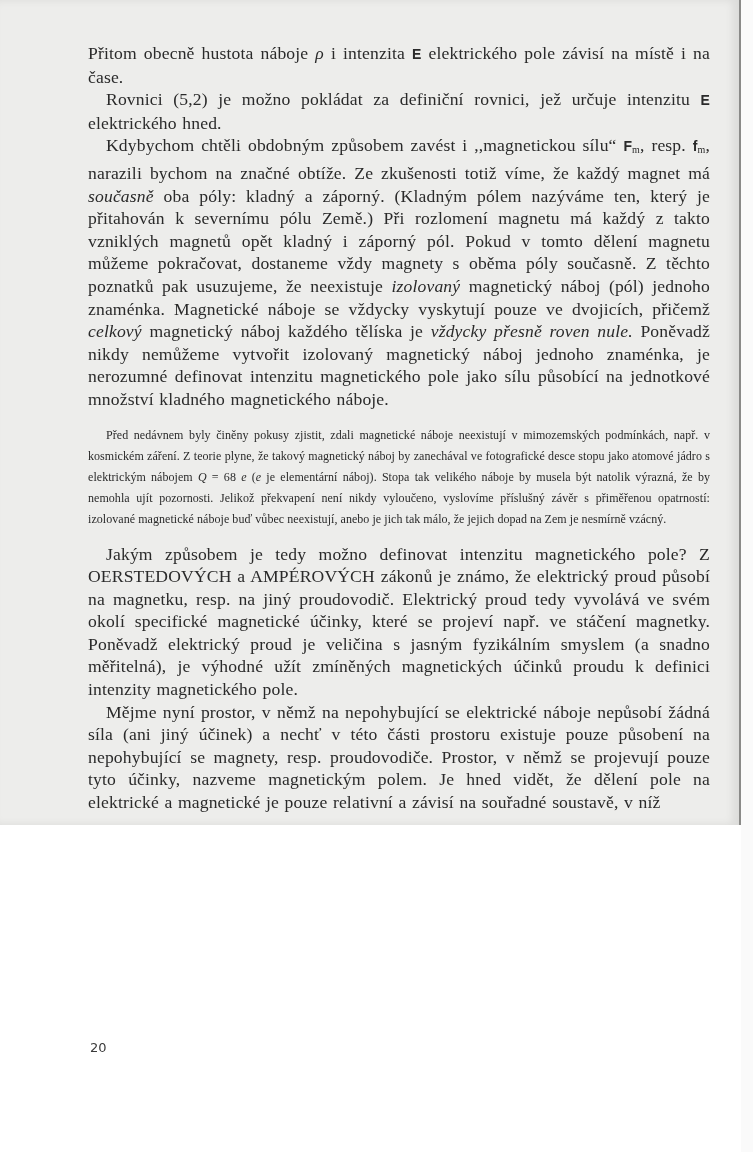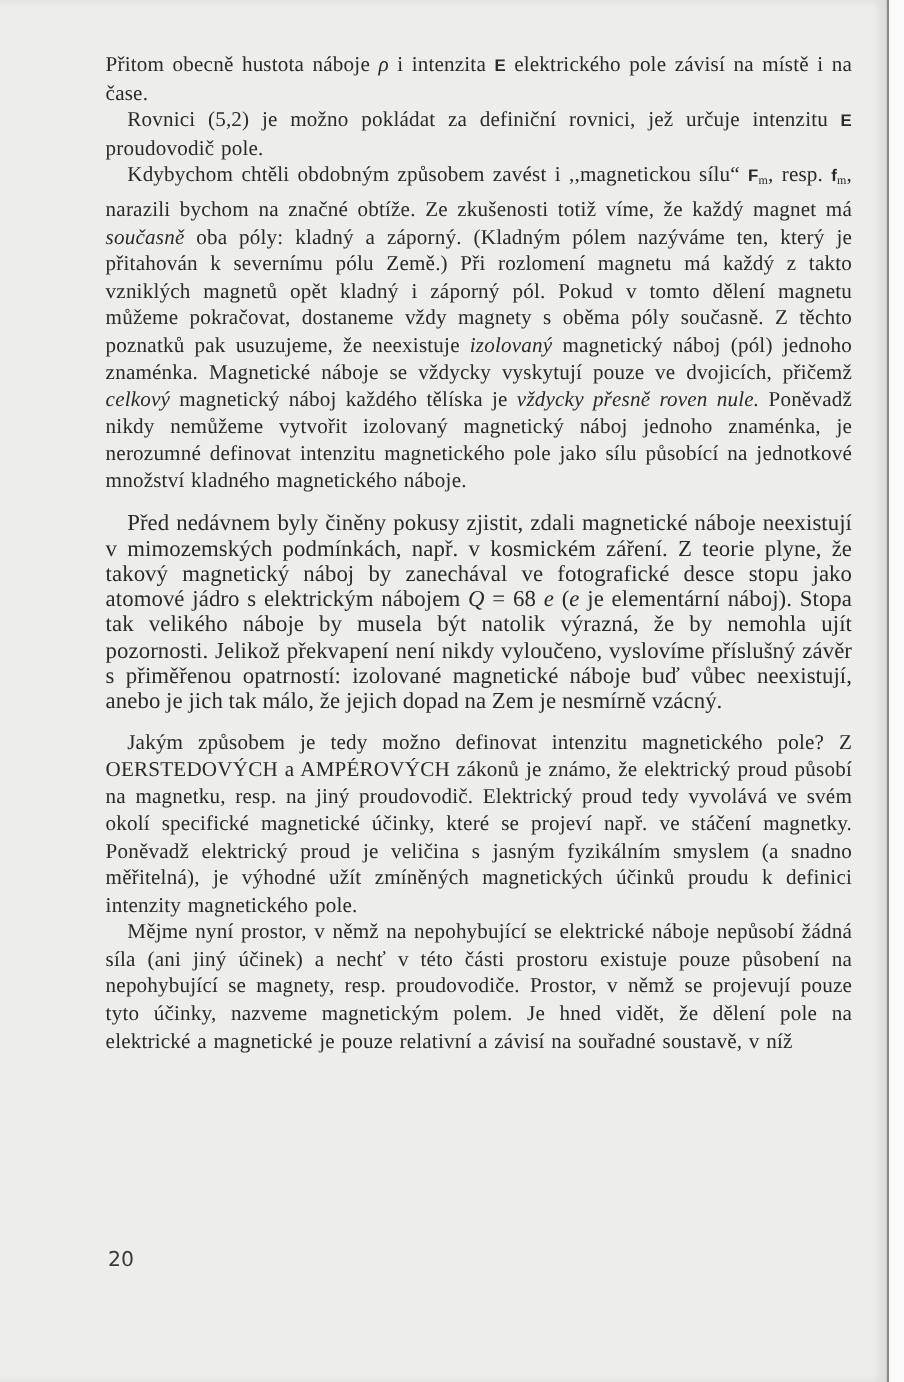--- a/index.html
+++ b/index.html
@@ -11,21 +11,21 @@
       height: 1152px;
       background: #ffffff;
       position: relative;
       overflow: hidden;
     }
     .page {
       position: absolute;
       left: 0;
       top: 0;
       width: 739px;
-      height: 1152px;
+      height: 825px;
       background: #ededeb;
       border-right: 2px solid #8a8a88;
       box-shadow: inset -6px 0 8px rgba(0,0,0,0.08);
     }
     .margin-strip {
       position: absolute;
       left: 741px;
       top: 0;
       width: 12px;
       height: 1152px;
@@ -43,51 +43,51 @@
       font-size: 17.6px;
       line-height: 22.6px;
       text-align: justify;
       margin: 0;
       text-indent: 18px;
       letter-spacing: 0.15px;
       word-spacing: 1px;
     }
     .para.no-indent { text-indent: 0; }
     .small {
-      font-size: 19px;
+      font-size: 12px;
       line-height: 21.2px;
       text-align: justify;
       margin: 0;
       text-indent: 18px;
       letter-spacing: 0.05px;
     }
     .small-block { margin-top: 14px; margin-bottom: 12px; }
     .sym {
       font-family: "Liberation Sans", "DejaVu Sans", sans-serif;
       font-weight: bold;
       font-size: 14px;
     }
     .sub { font-size: 10px; vertical-align: -2px; }
     em { font-style: italic; }
     .page-number {
       position: absolute;
       left: 90px;
       top: 1040px;
       font-family: "DejaVu Sans", sans-serif;
-      font-size: 17px;
+      font-size: 13px;
       color: #3a3a3a;
     }
   </style>
 </head>
 <body>
 
 <div class="page">
   <div class="text-block">
     <p class="para no-indent"><span>Přitom obecně hustota náboje </span><em>ρ</em><span> i intenzita </span><span class="sym">E</span><span> elektrického pole závisí na místě i na čase.</span></p>
-    <p class="para"><span>Rovnici (5,2) je možno pokládat za definiční rovnici, jež určuje intenzitu </span><span class="sym">E</span><span> proudovodič pole.</span></p>
+    <p class="para"><span>Rovnici (5,2) je možno pokládat za definiční rovnici, jež určuje intenzitu </span><span class="sym">E</span><span> elektrického hned.</span></p>
     <p class="para"><span>Kdybychom chtěli obdobným způsobem zavést i ,,magnetickou sílu“ </span><span class="sym">F</span><span class="sub">m</span><span>, resp. </span><span class="sym">f</span><span class="sub">m</span><span>, narazili bychom na značné obtíže. Ze zkušenosti totiž víme, že každý magnet má </span><em>současně</em><span> oba póly: kladný a záporný. (Kladným pólem nazýváme ten, který je přitahován k severnímu pólu Země.) Při rozlomení magnetu má každý z takto vzniklých magnetů opět kladný i záporný pól. Pokud v tomto dělení magnetu můžeme pokračovat, dostaneme vždy magnety s oběma póly současně. Z těchto poznatků pak usuzujeme, že neexistuje </span><em>izolovaný</em><span> magnetický náboj (pól) jednoho znaménka. Magnetické náboje se vždycky vyskytují pouze ve dvojicích, přičemž </span><em>celkový</em><span> magnetický náboj každého tělíska je </span><em>vždycky přesně roven nule.</em><span> Poněvadž nikdy nemůžeme vytvořit izolovaný magnetický náboj jednoho znaménka, je nerozumné definovat intenzitu magnetického pole jako sílu působící na jednotkové množství kladného magnetického náboje.</span></p>
     <div class="small-block">
       <p class="small"><span>Před nedávnem byly činěny pokusy zjistit, zdali magnetické náboje neexistují v mimozemských podmínkách, např. v kosmickém záření. Z teorie plyne, že takový magnetický náboj by zanechával ve fotografické desce stopu jako atomové jádro s elektrickým nábojem </span><em>Q</em><span> = 68 </span><em>e</em><span> (</span><em>e</em><span> je elementární náboj). Stopa tak velikého náboje by musela být natolik výrazná, že by nemohla ujít pozornosti. Jelikož překvapení není nikdy vyloučeno, vyslovíme příslušný závěr s přiměřenou opatrností: izolované magnetické náboje buď vůbec neexistují, anebo je jich tak málo, že jejich dopad na Zem je nesmírně vzácný.</span></p>
     </div>
     <p class="para"><span>Jakým způsobem je tedy možno definovat intenzitu magnetického pole? Z OERSTEDOVÝCH a AMPÉROVÝCH zákonů je známo, že elektrický proud působí na magnetku, resp. na jiný proudovodič. Elektrický proud tedy vyvolává ve svém okolí specifické magnetické účinky, které se projeví např. ve stáčení magnetky. Poněvadž elektrický proud je veličina s jasným fyzikálním smyslem (a snadno měřitelná), je výhodné užít zmíněných magnetických účinků proudu k definici intenzity magnetického pole.</span></p>
     <p class="para"><span>Mějme nyní prostor, v němž na nepohybující se elektrické náboje nepůsobí žádná síla (ani jiný účinek) a nechť v této části prostoru existuje pouze působení na nepohybující se magnety, resp. proudovodiče. Prostor, v němž se projevují pouze tyto účinky, nazveme magnetickým polem. Je hned vidět, že dělení pole na elektrické a magnetické je pouze relativní a závisí na souřadné soustavě, v níž</span></p>
   </div>
   <div class="page-number">20</div>
 </div>
 <div class="margin-strip"></div>

